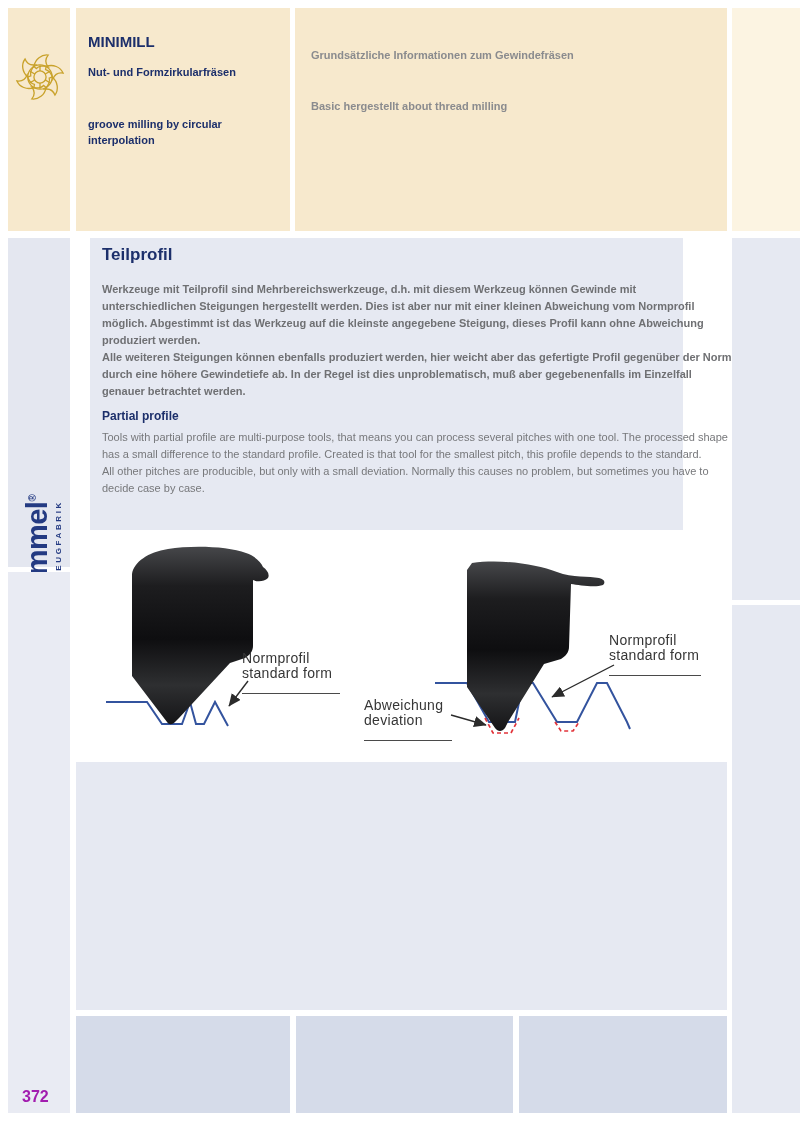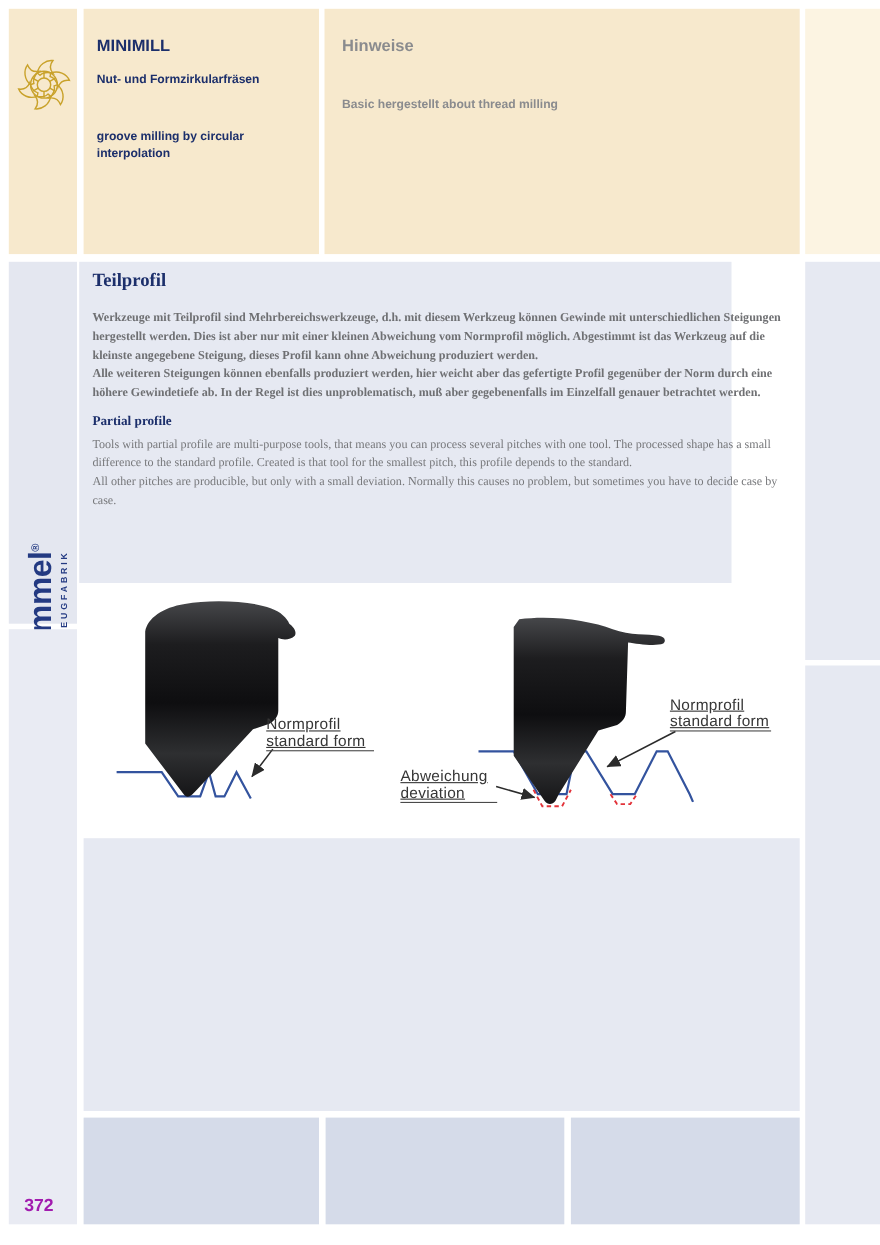--- a/index.html
+++ b/index.html
@@ -34,32 +34,32 @@
   .hdr-far{left:732px;top:8px;width:68px;height:223px;}
   .hdr-pad{padding:25px 4px 0 12px;}
   .hdr-pad2{padding:25px 16px 0 16px;}
   .hdr-title-blue{font-size:15px;font-weight:bold;color:#1c2f6b;margin:0;}
   .hdr-title-gray{font-size:15px;font-weight:bold;color:#8a8b8e;margin:0;}
   .hdr-de-blue{font-size:11px;font-weight:bold;color:#1c2f6b;margin-top:16px;}
   .hdr-de-gray{font-size:11px;font-weight:bold;color:#8a8b8e;margin-top:16px;}
   .hdr-en-blue{font-size:11px;font-weight:bold;color:#1c2f6b;margin-top:39px;width:160px;line-height:1.45;}
   .hdr-en-gray{font-size:11px;font-weight:bold;color:#8a8b8e;margin-top:39px;}
   
-  .article{left:72px;top:238px;width:593px;height:292px;box-sizing:border-box;padding:7px 12px 0 12px;font-family:Liberation Serif, serif;}
+  .article{left:90px;top:238px;width:593px;height:292px;box-sizing:border-box;padding:7px 12px 0 12px;}
   .art-title-de{font-size:17px;font-weight:bold;color:#1c2f6b;margin:0;}
   .art-body-de{font-size:11px;font-weight:bold;color:#6f7073;line-height:17px;margin-top:16px;
                width:630px;white-space:pre-line;}
   .art-title-en{font-size:12px;font-weight:bold;color:#1c2f6b;margin-top:9px;}
   .art-body-en{font-size:11px;color:#77787b;line-height:17px;margin-top:6px;width:630px;white-space:pre-line;}
   
   .diagram{left:76px;top:532px;width:651px;height:228px;background:#ffffff;}
   .diagram svg{position:absolute;left:0;top:0;}
   .tool-caption{position:absolute;color:#ffffff;font-size:13.5px;font-weight:bold;line-height:1.2;}
   .cad-label{position:absolute;color:#363636;font-size:14px;line-height:15px;letter-spacing:0.3px;
-             border-bottom:1.5px solid #4a4a4a;padding-bottom:1px;text-decoration:underline;}
+             border-bottom:1.5px solid #4a4a4a;padding-bottom:12px;}
   .cap-left{left:63px;top:60px;width:130px;}
   .cap-right{left:396px;top:58px;width:130px;}
   .lbl-norm-left{left:166px;top:119px;width:98px;}
   .lbl-norm-right{left:533px;top:101px;width:92px;}
   .lbl-dev{left:288px;top:166px;width:88px;}
   
   .low-main{left:76px;top:762px;width:651px;height:248px;}
   .box1{left:76px;top:1016px;width:214px;height:97px;}
   .box2{left:296px;top:1016px;width:217px;height:97px;}
   .box3{left:519px;top:1016px;width:208px;height:97px;}
@@ -134,21 +134,21 @@
   <div class="blk cream hdr-left">
     <div class="hdr-pad">
       <div class="hdr-title-blue">MINIMILL</div>
       <div class="hdr-de-blue">Nut- und Formzirkularfräsen</div>
       <div class="hdr-en-blue">groove milling by circular interpolation</div>
     </div>
   </div>
 
   <div class="blk cream hdr-right">
     <div class="hdr-pad2">
-      <div class="hdr-title-gray">Hinweise</div>
+      <div class="hdr-de-gray">Grundsätzliche Informationen zum Gewindefräsen</div>
       <div class="hdr-en-gray">Basic hergestellt about thread milling</div>
     </div>
   </div>
 
   <div class="blk cream-light hdr-far"></div>
 
   <div class="blk gray article">
     <div class="art-title-de">Teilprofil</div>
     <div class="art-body-de">Werkzeuge mit Teilprofil sind Mehrbereichswerkzeuge, d.h. mit diesem Werkzeug können Gewinde mit unterschiedlichen Steigungen hergestellt werden. Dies ist aber nur mit einer kleinen Abweichung vom Normprofil möglich. Abgestimmt ist das Werkzeug auf die kleinste angegebene Steigung, dieses Profil kann ohne Abweichung produziert werden.
 Alle weiteren Steigungen können ebenfalls produziert werden, hier weicht aber das gefertigte Profil gegenüber der Norm durch eine höhere Gewindetiefe ab. In der Regel ist dies unproblematisch, muß aber gegebenenfalls im Einzelfall genauer betrachtet werden.</div>

